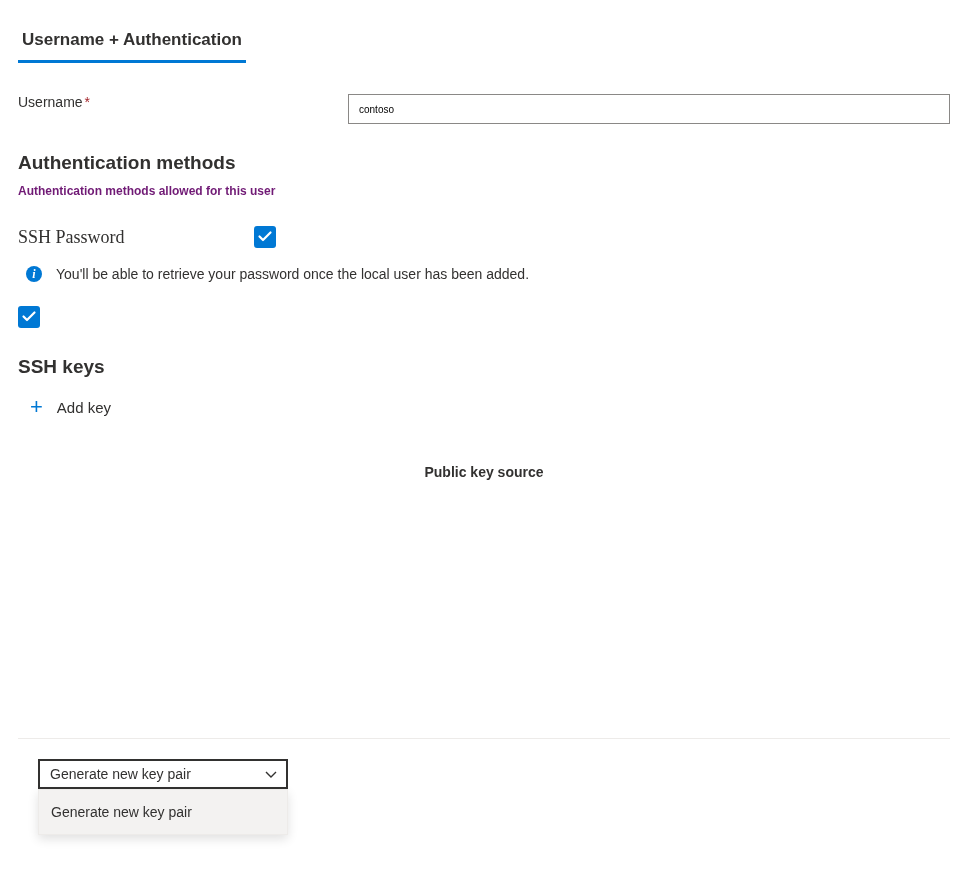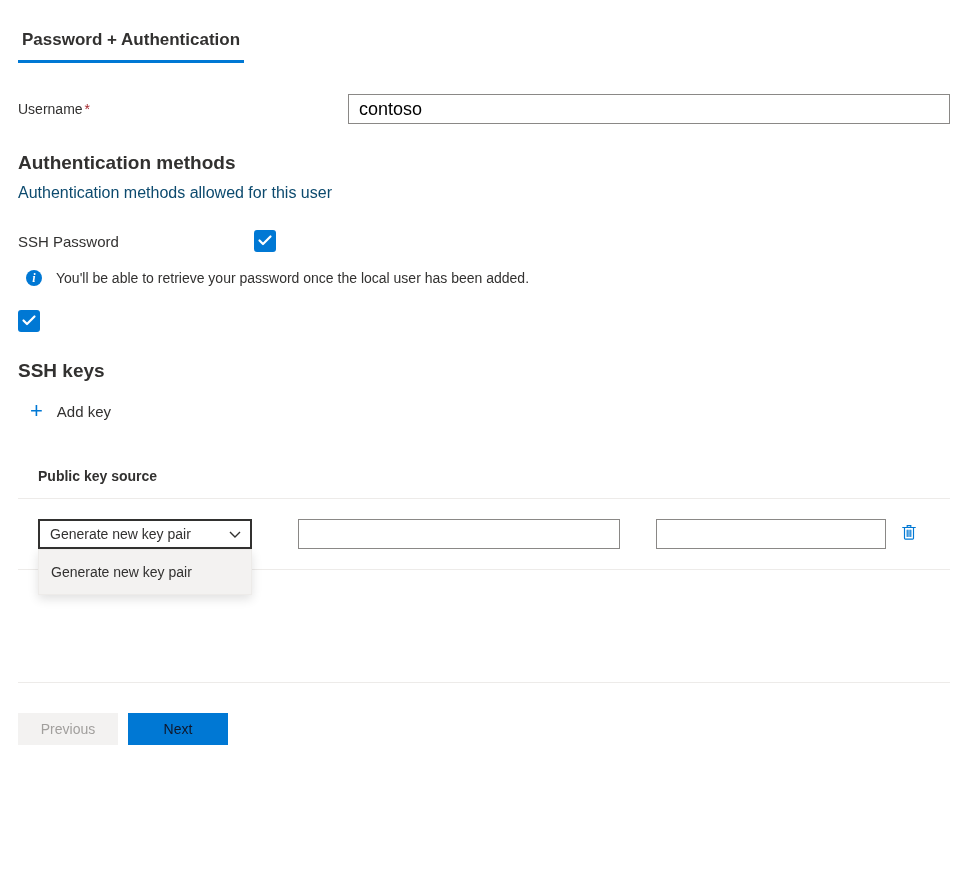--- a/index.html
+++ b/index.html
@@ -26,57 +26,59 @@
     color: #323130;
     font-size: 17px;
   }
   .tab.active {
     font-weight: 600;
     border-bottom: 3px solid #0078d4;
   }
   
   .field-row {
     display: flex;
-    align-items: center;
+    align-items: flex-start;
     margin-bottom: 28px;
   }
   .field-label {
     width: 330px;
     font-size: 14px;
     color: #323130;
   }
   .req { color: #a4262c; margin-left: 2px; }
   .text-input {
     flex: 1;
     height: 30px;
     padding: 11px 10px;
     border: 1px solid #8a8886;
-    font-size: 18px;
+    font-size: 10px;
     font-family: inherit;
   }
   
   .section-title {
     font-weight: 600;
     font-size: 19px;
     margin: 0 0 10px 0;
   }
   .section-sub {
-    color: #0c4a6e;
+    color: #701a75;
     margin: 0 0 28px 0;
-    font-size: 16px;
+    font-size: 12px;
+    font-weight: bold;
   }
   
   .check-row {
     display: flex;
     align-items: center;
     margin-bottom: 18px;
   }
   .check-label {
     width: 236px;
-    font-size: 15px;
+    font-size: 18px;
+    font-family: Liberation Serif, serif;
   }
   .checkbox {
     width: 22px;
     height: 22px;
     background: #0078d4;
     border-radius: 3px;
     display: flex;
     align-items: center;
     justify-content: center;
     cursor: pointer;
@@ -118,37 +120,38 @@
     font-size: 22px;
     font-weight: 300;
     margin-right: 14px;
     line-height: 1;
   }
   
   .keys-header, .keys-row {
     display: flex;
     align-items: center;
     padding: 14px 20px;
+    flex-direction: column;
   }
   .keys-header {
     font-weight: 600;
     border-bottom: 1px solid #edebe9;
   }
   .keys-row {
     border-bottom: 1px solid #edebe9;
     padding-top: 20px;
     padding-bottom: 20px;
     align-items: flex-start;
     position: relative;
   }
   .col-source { flex: 0 0 260px; margin-right: 0; }
   .col-name { flex: 0 0 340px; margin-right: 18px; }
   .col-desc { flex: 0 0 230px; margin-right: 14px; }
   .col-del { flex: 0 0 30px; color: #0078d4; cursor: pointer; padding-top:4px;}
-  .dropdown-wrap { position: relative; width: 214px; }
+  .dropdown-wrap { position: relative; width: 250px; }
   .dropdown {
     width: 100%;
     height: 30px;
     border: 2px solid #323130;
     display: flex;
     align-items: center;
     justify-content: space-between;
     padding: 0 8px 0 10px;
     cursor: pointer;
     background: #fff;
@@ -207,21 +210,21 @@
   }
   .trash-icon svg { width: 18px; height: 18px; }
 </style>
 </head>
 <body>
 
 
 
 
 <div class="tabs">
-  <div class="tab active">Password + Authentication</div>
+  <div class="tab active">Username + Authentication</div>
 </div>
 
 
 <div class="field-row">
   <div class="field-label">
     <span>Username</span><span class="req">*</span>
   </div>
   <input class="text-input" value="contoso" style="">
 </div>
 

